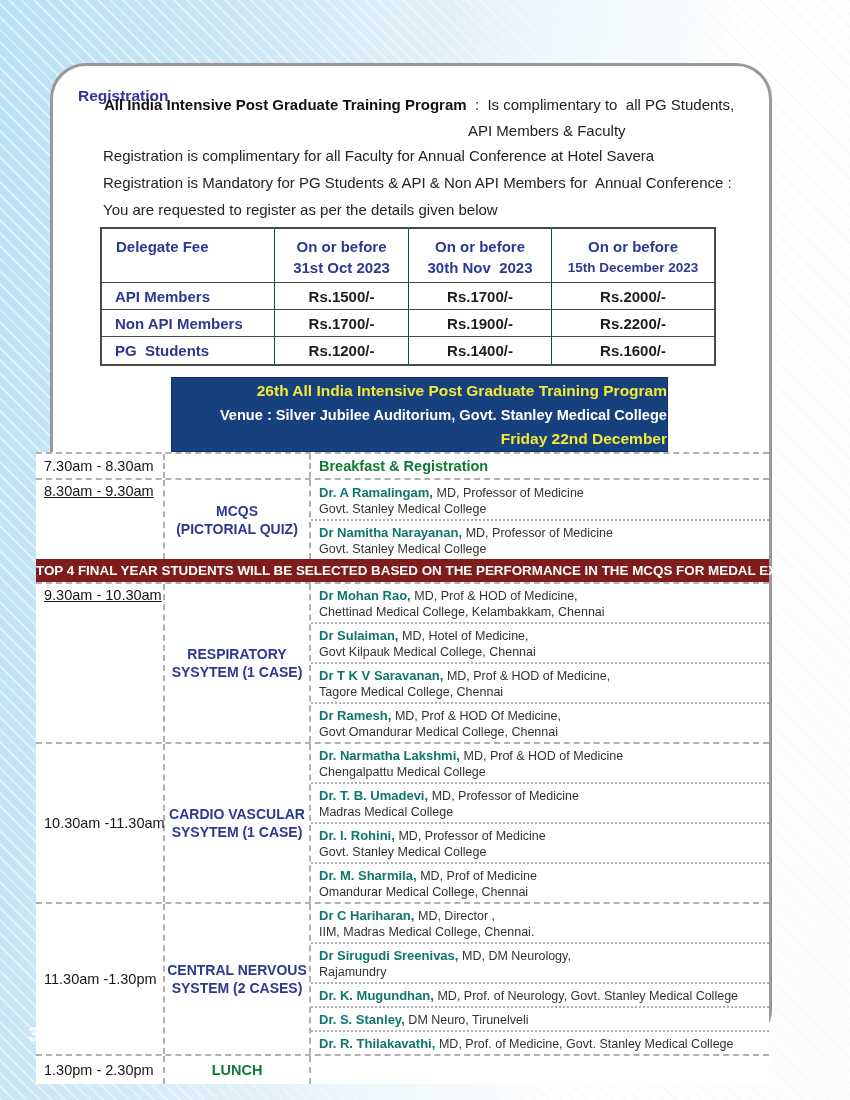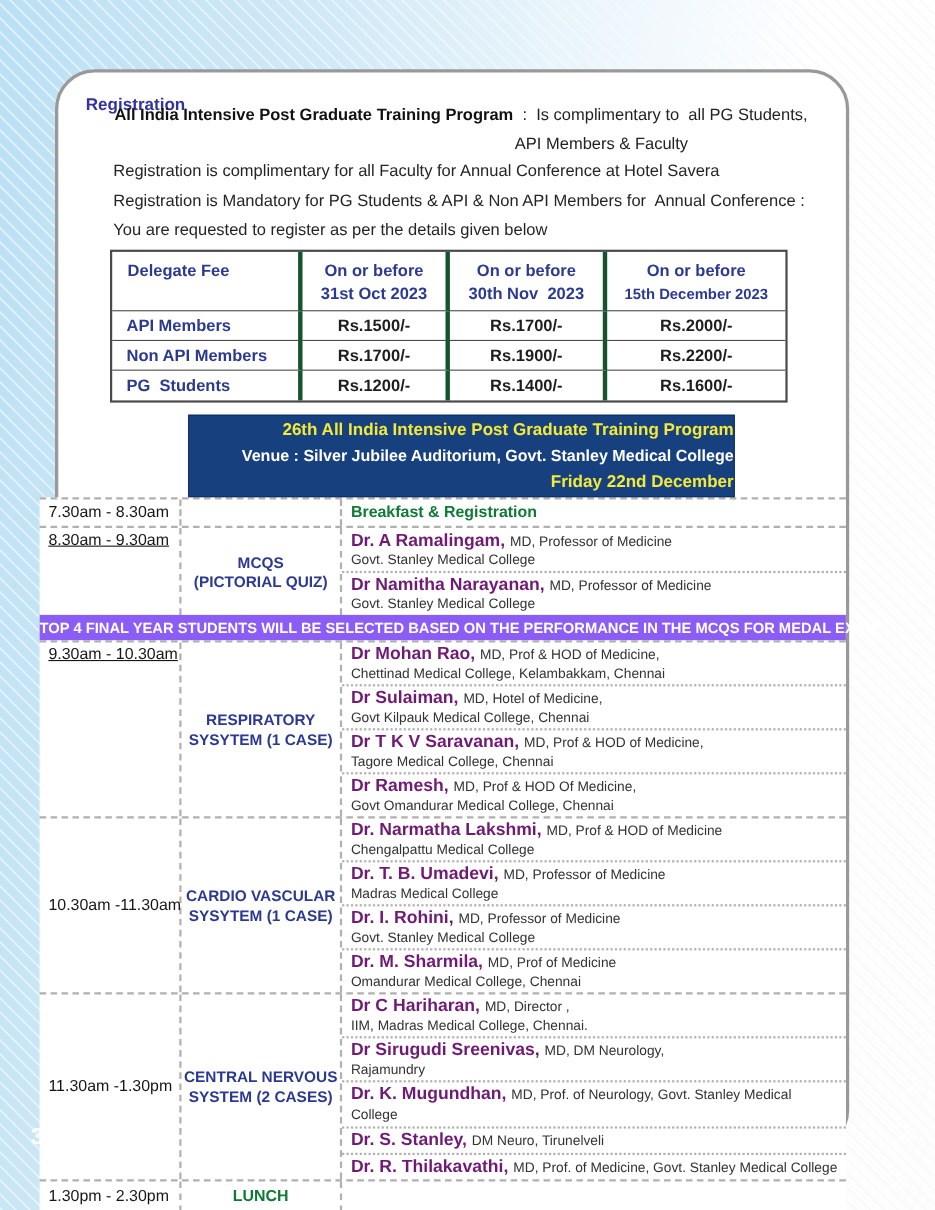--- a/index.html
+++ b/index.html
@@ -29,21 +29,21 @@
   .prog-line .b { font-weight:bold; color:#111; }
   .prog-line2 { position:absolute; left:468px; top:122px; z-index:2; font-size:15px; color:#222; }
   .para { position:absolute; left:103px; z-index:2; white-space:pre; font-size:15px; color:#242424;text-align:center; }
   .para.p2 { top:147px; } .para.p3 { top:174px; } .para.p4 { top:201px; }
   
   .fee-table {
     position:absolute; left:100px; top:227px; width:616px; z-index:2;
     display:grid; grid-template-columns:173px 134px 143px 1fr;
     border:2px solid #4a4a4a; background:#fff;
   }
-  .fee-cell { border-right:4px solid #14532d; border-bottom:1px solid #4a4a4a; }
+  .fee-cell { border-right:1px solid #14532d; border-bottom:1px solid #4a4a4a; }
   .fee-cell.last-col { border-right:none; }
   .fee-cell.last-row { border-bottom:none; }
   .fee-h {
     min-height:54px; display:flex; flex-direction:column; align-items:center; justify-content:flex-start;
     padding-top:7px; color:#2b3990; font-weight:bold; font-size:15px; line-height:21px; white-space:pre;
   }
   .fee-h.first { align-items:flex-start; padding-left:14px; }
   .fee-h .l2-small { font-size:13.5px; }
   .fee-label {
     min-height:27px; display:flex; align-items:center; padding-left:13px;
@@ -76,28 +76,28 @@
     align-items:center; justify-content:center; text-align:center;
   }
   .s-session .sess-line { color:#2b3990; font-weight:bold; font-size:14px; line-height:18px; }
   .s-session .green { color:#0e7a36; font-weight:bold; font-size:14.5px; }
   .s-speakers { display:flex; flex-direction:column; }
   .speaker { padding:2px 4px 2px 8px; display:flex; flex-direction:column; justify-content:center; }
   .speaker + .speaker { border-top:2px dotted #b0b0b0; }
   .speaker.two-line { min-height:36.4px; }
   .speaker.one-line { min-height:24px; }
   .row-mcqs .speaker.two-line { min-height:39px; }
-  .spk-name { color:#701a75; font-weight:bold; font-size:16px; line-height:17px; }
+  .spk-name { color:#0f766e; font-weight:bold; font-size:13px; line-height:17px; }
   .spk-title { color:#333; font-size:12.5px; font-weight:normal; }
   .spk-aff { color:#333; font-size:12.5px; line-height:16px; }
   .plain-green { color:#0e7a36; font-weight:bold; font-size:14.5px; display:flex; align-items:center; padding-left:8px; }
   .s-row.simple { min-height:26px; }
   .s-row.simple-last { min-height:30px; }
   .s-notice {
-    background:#8b5cf6; color:#ffffff; font-weight:bold; font-size:13.4px;
+    background:#7f1d1d; color:#ffffff; font-weight:bold; font-size:13.4px;
     height:23px; line-height:23px; text-align:center; white-space:nowrap;
   }
 </style>
 </head>
 <body>
 
 <div class="card"></div>
 
 <div class="reg-heading">Registration</div>
 

